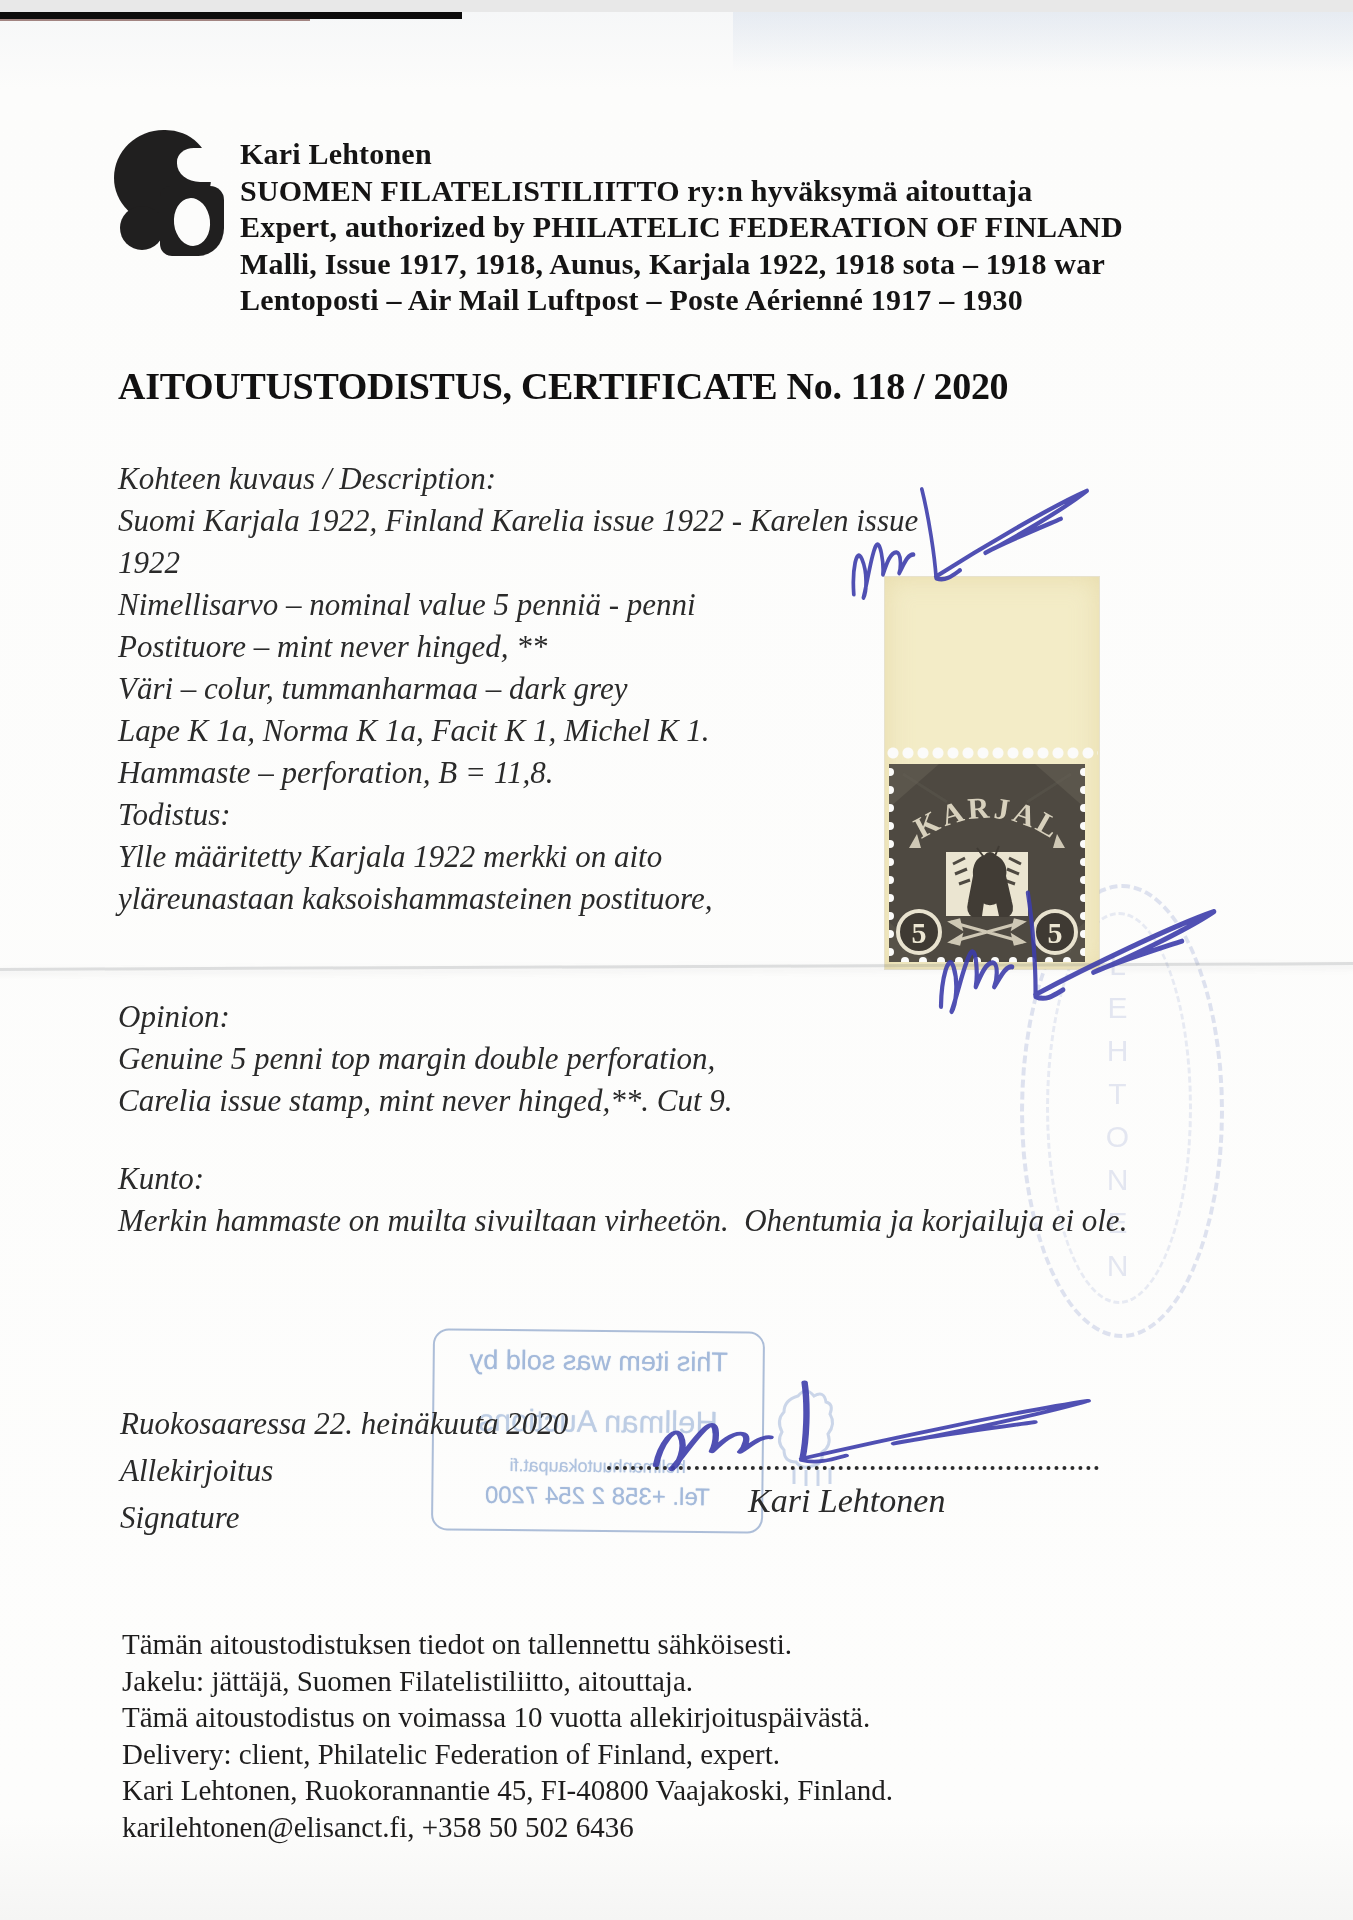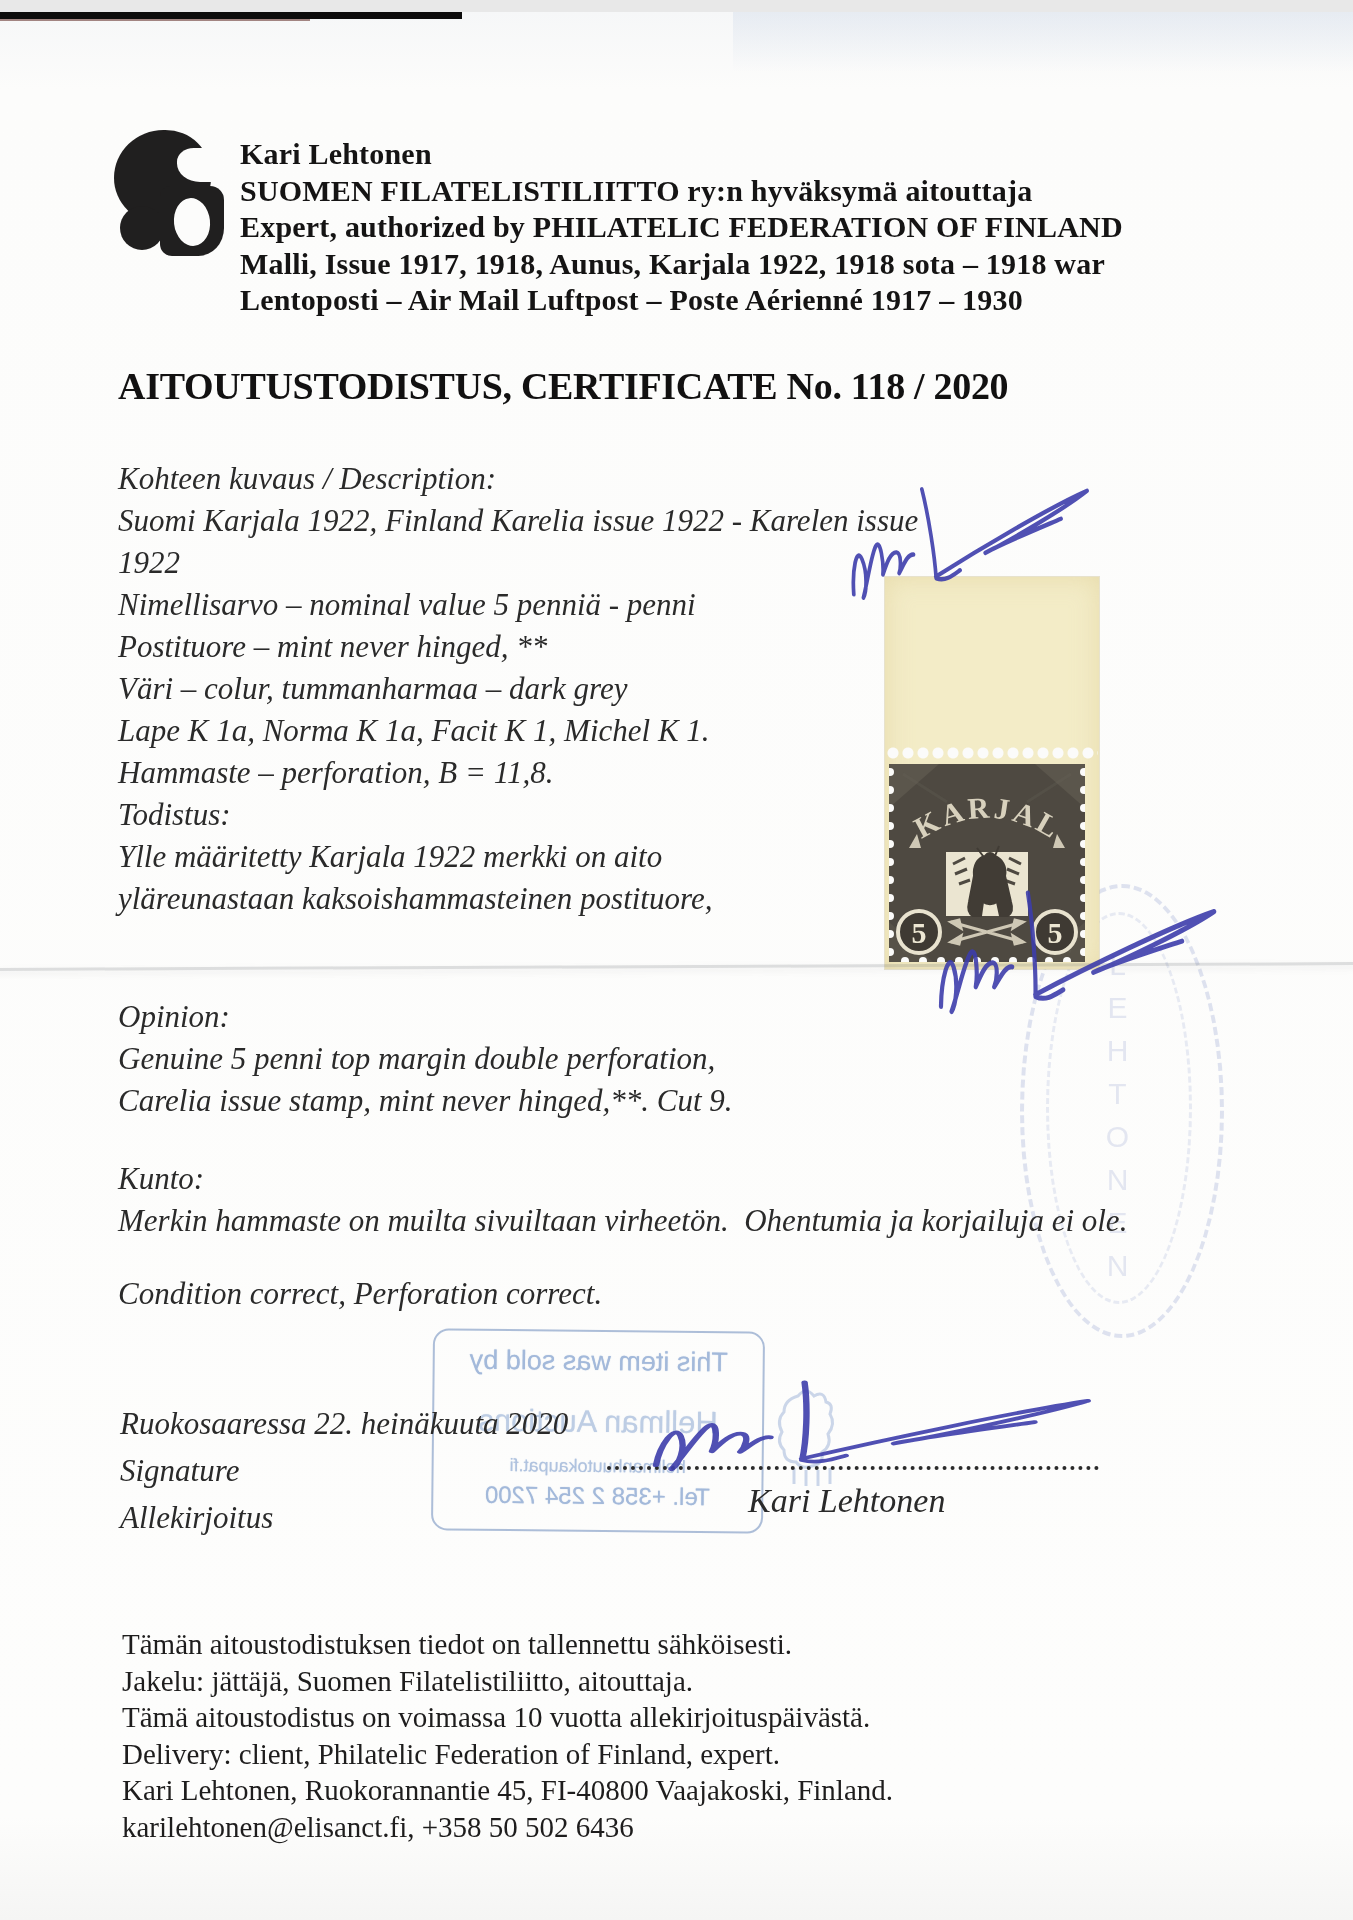--- a/index.html
+++ b/index.html
@@ -192,37 +192,36 @@
     <div>Opinion:</div>
     <div>Genuine 5 penni top margin double perforation,</div>
     <div>Carelia issue stamp, mint never hinged,**. Cut 9.</div>
   </div>
 
   <div class="abs it sec kunto">
     <div>Kunto:</div>
     <div class="pre">Merkin hammaste on muilta sivuiltaan virheetön.  Ohentumia ja korjailuja ei ole.</div>
   </div>
 
-  <div class="abs it cond">Condition correct, Perforation correct.</div>
 
   <div class="abs dealer">
     <div class="d1">This item was sold by</div>
     <div class="d2">Hellman Auctions</div>
     <div class="d3">hellmanhuutokaupat.fi</div>
     <div class="d4">Tel. +358 2 254 7200</div>
   </div>
   <svg class="abs lion" viewBox="0 0 88 108">
     <path d="M30,14 q8,-10 16,0 q10,-6 12,6 q8,2 4,12 q6,10 -2,20 q4,12 -6,18 q2,12 -10,14 q-10,4 -16,-4 q-12,0 -12,-12 q-8,-8 -2,-18 q-6,-12 2,-20 q0,-12 14,-16 Z"></path>
     <path d="M26,86 v16 M38,88 v16 M50,88 v16 M62,86 v16"></path>
   </svg>
 
   <div class="abs it signing">
     <div>Ruokosaaressa 22. heinäkuuta 2020</div>
+    <div>Allekirjoitus</div>
     <div>Signature</div>
-    <div>Allekirjoitus</div>
   </div>
 
   <div class="abs dotline"></div>
 
   <svg class="abs sig sig1" viewBox="0 0 360 150" preserveAspectRatio="none">
     <path d="M10,112 C14,84 26,58 30,74 C34,90 28,112 22,118 C34,96 44,70 52,62 C60,54 58,84 54,96 C62,84 70,72 78,74 C84,76 80,92 76,98 C84,90 92,78 100,80 M128,8 C130,40 128,86 124,112 C136,118 148,112 158,108 M124,110 C190,88 296,56 348,46 C312,62 230,86 196,94 C216,88 262,80 306,72"></path>
   </svg>
   <svg class="abs sig sig2" viewBox="0 0 360 150" preserveAspectRatio="none">
     <path d="M10,112 C14,84 26,58 30,74 C34,90 28,112 22,118 C34,96 44,70 52,62 C60,54 58,84 54,96 C62,84 70,72 78,74 C84,76 80,92 76,98 C84,90 92,78 100,80 M128,8 C130,40 128,86 124,112 C136,118 148,112 158,108 M124,110 C190,88 296,56 348,46 C312,62 230,86 196,94 C216,88 262,80 306,72"></path>
   </svg>

